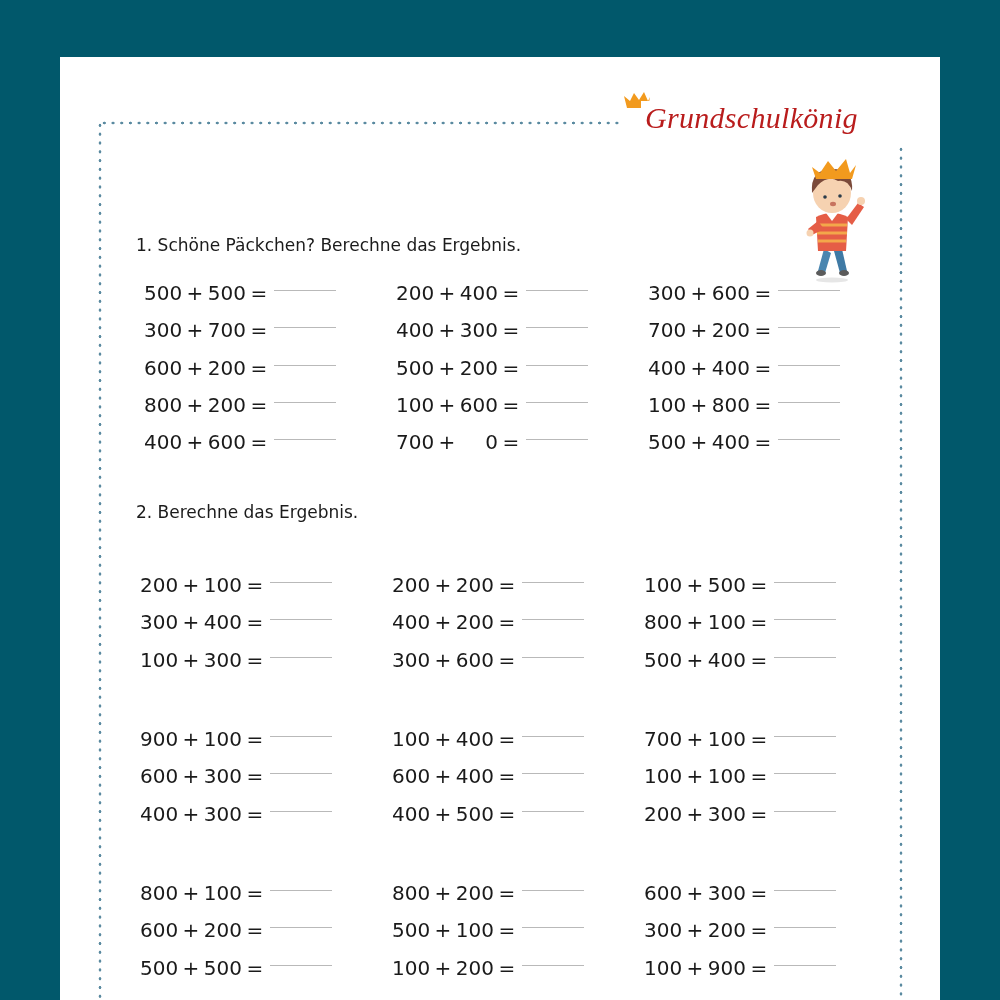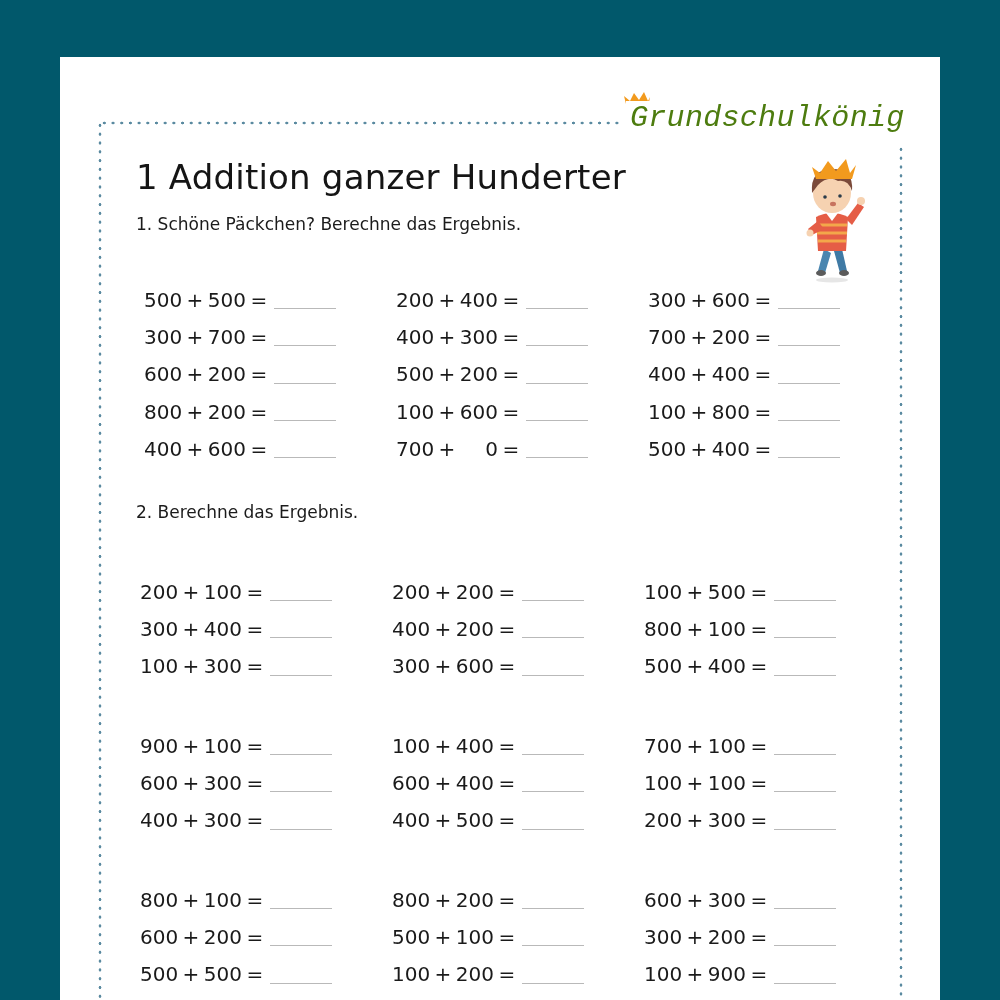--- a/index.html
+++ b/index.html
@@ -22,38 +22,38 @@
       position: absolute; left: 38px; top: 64px; width: 4px; height: 900px;
       background-image: radial-gradient(circle, #5a8aa0 1.3px, transparent 1.6px);
       background-size: 4px 8.8px; background-repeat: repeat-y;
     }
     .dot-right {
       position: absolute; left: 839px; top: 88px; width: 4px; height: 880px;
       background-image: radial-gradient(circle, #5a8aa0 1.3px, transparent 1.6px);
       background-size: 4px 8.8px; background-repeat: repeat-y;
     }
     .logo {
-      position: absolute; left: 566px; top: 44px;
-      font-family: Liberation Mono, monospace; font-style: italic;
-      font-size: 30px; color: #4d7c0f; letter-spacing: 0.3px;
+      position: absolute; left: 581px; top: 44px;
+      font-family: Liberation Serif, serif; font-style: italic;
+      font-size: 30px; color: #b91c1c; letter-spacing: 0.3px;
       background: #fff; padding: 0 4px;
     }
     .logo-crown { position: absolute; left: 563px; top: 34px; width: 28px; height: 18px; }
     .title {
       position: absolute; left: 76px; top: 100px;
       font-size: 34px; color: #151515; font-weight: normal; letter-spacing: 0.2px;
     }
     .task-label {
       position: absolute; left: 76px; font-size: 17px; color: #1b1b1b;
     }
     .boy { position: absolute; left: 738px; top: 88px; width: 72px; height: 140px; }
     .grid { position: absolute; }
     .col { position: absolute; }
     .eq {
-      height: 37.3px; display: flex; align-items: center;
+      height: 37.3px; display: flex; 
       font-size: 20px; color: #1a1a1a; white-space: nowrap;
     }
     .eq .a { display: inline-block; width: 40px; text-align: left; }
     .eq .op { display: inline-block; width: 22px; text-align: center; }
     .eq .b { display: inline-block; width: 40px; text-align: right; }
     .eq .eqs { display: inline-block; width: 26px; text-align: center; }
     .eq .line {
       display: inline-block; width: 62px; height: 0; margin-left: 2px;
       border-bottom: 1.5px solid #b9b9b9; transform: translateY(9px);
     }
@@ -89,23 +89,22 @@
     <path d="M20 76 L10 84 L14 90 L26 84 Z" fill="#e55d46"></path>
     <circle cx="12" cy="88" r="3.5" fill="#f6d2b1"></circle>
     <ellipse cx="34" cy="48" rx="19" ry="20" fill="#f6d2b1"></ellipse>
     <path d="M14 48 Q12 24 34 24 Q56 24 54 46 Q50 34 40 36 Q30 30 20 40 Z" fill="#7b4a3a"></path>
     <circle cx="27" cy="52" r="1.8" fill="#2a3c4a"></circle>
     <circle cx="42" cy="51" r="1.8" fill="#2a3c4a"></circle>
     <ellipse cx="35" cy="59" rx="3" ry="2.2" fill="#c7735f"></ellipse>
     <path d="M14 22 L22 28 L30 16 L38 26 L48 14 L52 28 L58 20 L54 34 L18 34 Z" fill="#f29a1e"></path>
   </svg>
 
-  <div class="title">1 Addition ganzer Hunderter</div>
-
-  <div class="task-label" style="top:157px">1. Schöne Päckchen? Berechne das Ergebnis.</div>
+
+  <div class="task-label" style="top:178px">1. Schöne Päckchen? Berechne das Ergebnis.</div>
   <div class="task-label" style="top:445px">2. Berechne das Ergebnis.</div>
 
   <div class="grid" style="left:84px; top:224px">
     <div class="col" style="left:0px">
       <div class="eq">
           <span class="a">500</span>
           <span class="op">+</span>
           <span class="b">500</span>
           <span class="eqs">=</span>
           <span class="line"></span>

